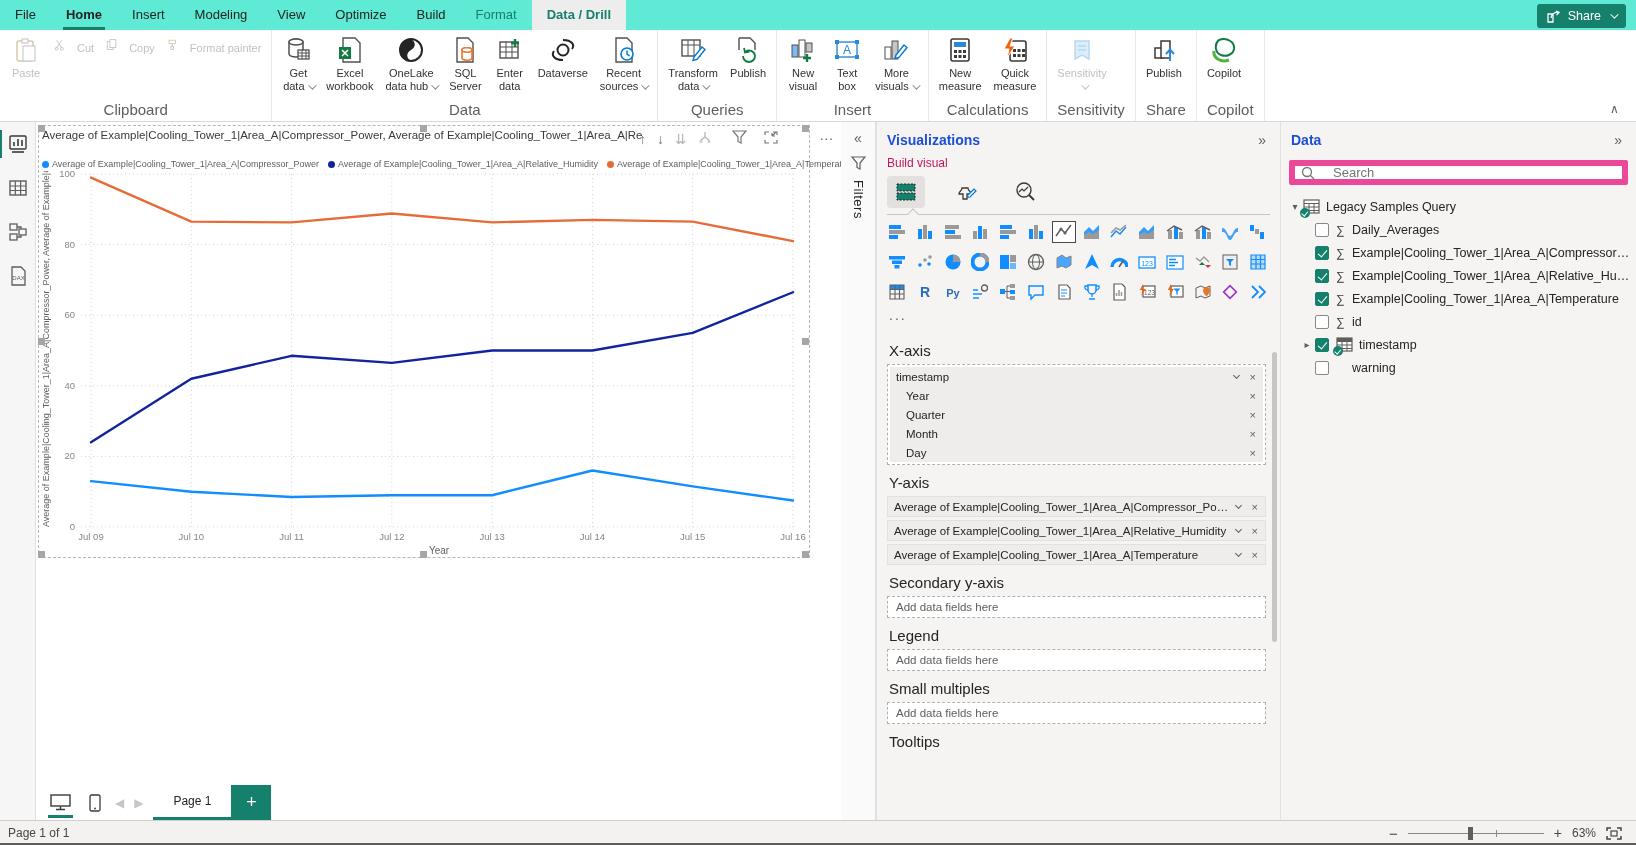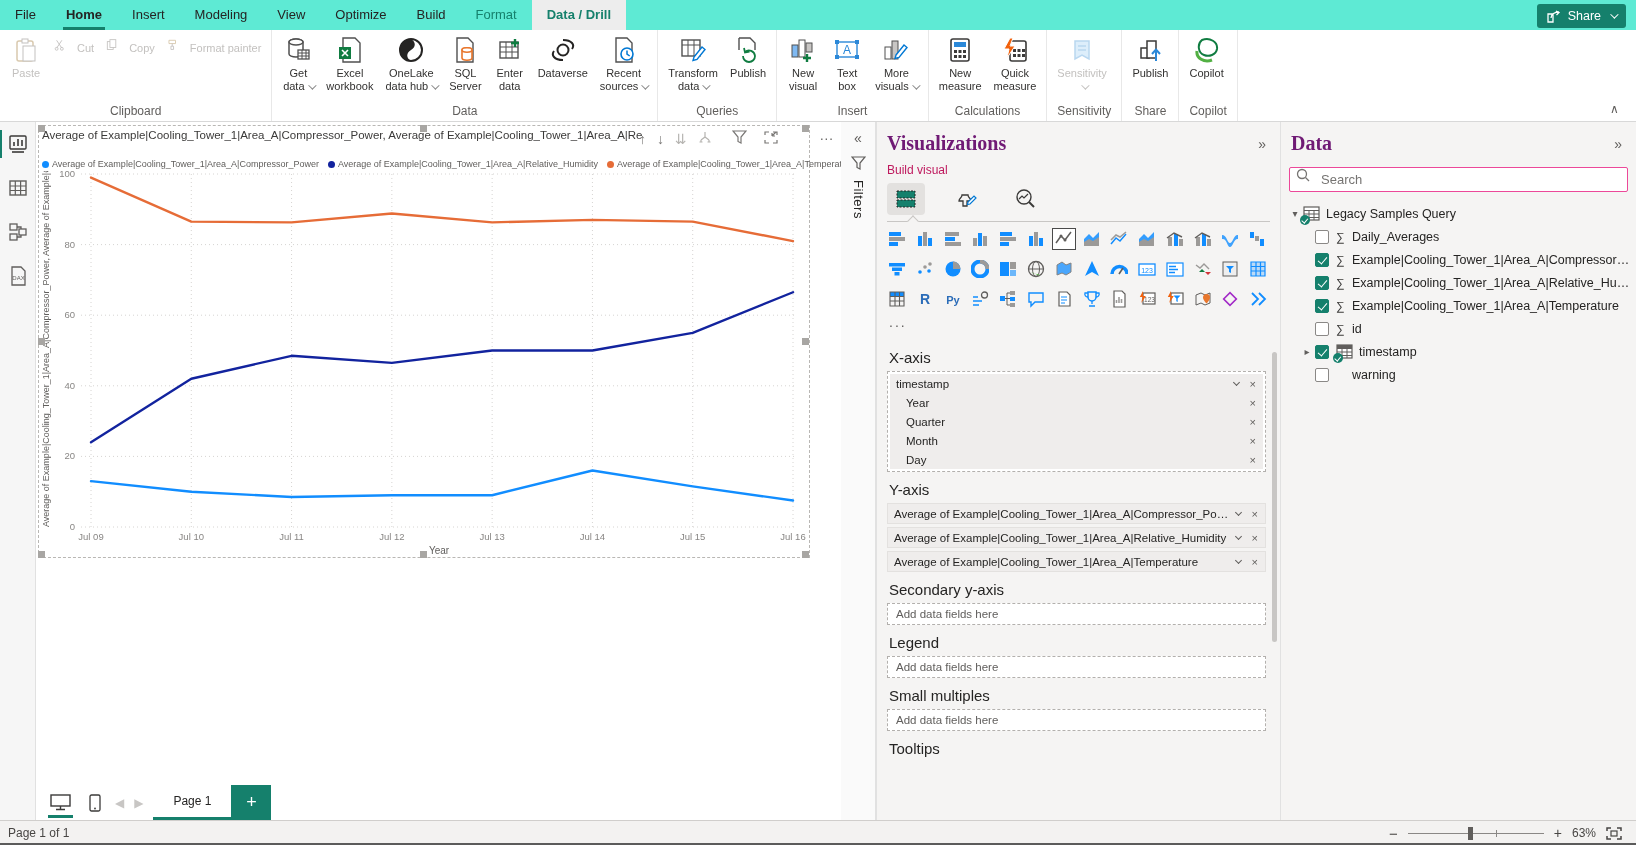--- a/index.html
+++ b/index.html
@@ -13,21 +13,21 @@
   .rtab.selected::after { content:""; position:absolute; left:12px; right:12px; bottom:0; height:3px; background:var(--accent); }
   .rtab.contextual { color:var(--accent); }
   .rtab.shaded { background:#ededed; font-weight:bold; }
 
   .share-btn { position:absolute; top:4px; right:10px; height:24px; background:var(--accent); color:#fff; border-radius:3px; display:flex; align-items:center; gap:6px; padding:0 10px; font-size:12.5px; cursor:pointer; z-index:6; }
 
   
   .ribbon-body { position:absolute; top:30px; left:0; width:100%; height:92px; background:#fff; border-bottom:1px solid #d8d8d8; display:flex; z-index:4; }
   .rgroup { display:flex; flex-direction:column; border-right:1px solid #e8e8e8; padding:2px 4px 0 4px; }
   .rgroup-buttons { display:flex; flex:1; align-items:flex-start; }
-  .rgroup-label { text-align:center; font-size:12px; color:#605e5c; padding:2px 6px 3px; }
+  .rgroup-label { text-align:center; font-size:15px; color:#605e5c; padding:2px 6px 3px; }
   .bigbtn { display:flex; flex-direction:column; align-items:center; padding:4px 6px 0; min-width:44px; cursor:pointer; border-radius:2px; }
   .bigbtn .bicon { width:28px; height:28px; display:flex; align-items:center; justify-content:center; }
   .bigbtn .blabel { font-size:11px; line-height:13px; text-align:center; color:#323130; margin-top:3px; white-space:nowrap; }
   .bigbtn.disabled .blabel { color:#c3c1bf; }
   .smallcol { display:flex; flex-direction:row; justify-content:flex-start; padding-top:5px; }
   .smallbtn { display:flex; align-items:center; gap:5px; font-size:11px; height:21px; padding:0 6px; color:#323130; cursor:pointer; white-space:nowrap; }
   .smallbtn.disabled { color:#c3c1bf; }
   .chev { display:inline-block; width:6px; height:6px; border-right:1.3px solid #888; border-bottom:1.3px solid #888; transform:rotate(45deg) translateY(-2px); margin-left:3px; }
   .bigbtn.disabled .chev, .smallbtn.disabled .chev { border-color:#c3c1bf; }
   .ribbon-collapse { position:absolute; right:12px; top:102px; width:14px; height:14px; color:#605e5c; font-size:12px; cursor:pointer; z-index:6; }
@@ -55,21 +55,21 @@
   
   .filters-strip { position:absolute; left:841px; top:122px; width:35px; height:698px; background:#fafafa; border-right:1px solid #e1e1e1; display:flex; flex-direction:column; align-items:center; padding-top:8px; gap:10px; }
   .collapse-gl { font-size:14px; color:#605e5c; cursor:pointer; }
   .vert-label { writing-mode:vertical-rl; font-size:13px; color:#252423; letter-spacing:.5px; }
 
   
   .panel { position:absolute; top:122px; height:698px; background:#f5f4f3; border-left:1px solid #e1e1e1; }
   .viz-panel { left:876px; width:404px; overflow:hidden; }
   .data-panel { left:1280px; width:356px; }
   .panel-head { display:flex; justify-content:space-between; align-items:center; padding:10px 14px 4px 10px; }
-  .panel-title { font-size:20px; font-weight:bold; color:#701a75;font-family:Liberation Serif, serif; }
+  .panel-title { font-size:14px; font-weight:bold; color:#1d4ed8; }
   .build-label { font-size:12px; color:#be185d; padding:4px 0 6px 10px; }
   .viz-tabs { display:flex; gap:22px; padding-left:10px; align-items:center; }
   .viz-tab { width:38px; height:32px; display:flex; align-items:center; justify-content:center; border-radius:4px; cursor:pointer; }
   .viz-tab.selected { background:#e3e1df; }
   .tab-rule { position:relative; margin:6px 10px 4px; border-top:1px solid #c8c6c4; }
   .tab-notch { position:absolute; left:22px; top:-5px; width:8px; height:8px; background:#f5f4f3; border-left:1px solid #c8c6c4; border-top:1px solid #c8c6c4; transform:rotate(45deg); }
   .gallery { padding:2px 6px 0 8px; display:grid; grid-template-columns:repeat(14,1fr); row-gap:8px; }
   .gi { width:24px; height:22px; display:flex; align-items:center; justify-content:center; cursor:pointer; border:1px solid transparent; }
   .gi.selected { border-color:#4a4a4a; background:#fff; }
   .gallery-more { padding:4px 0 0 12px; font-size:14px; color:#605e5c; letter-spacing:2px; cursor:pointer; }
@@ -80,21 +80,21 @@
   .well-empty { border:1px dashed #b3b0ad; background:#fff; font-size:11.5px; color:#605e5c; padding:4px 8px; }
   .chip { background:#efedec; display:flex; align-items:center; font-size:11.5px; color:#252423; height:19px; padding:0 4px 0 6px; }
   .chip .grow { flex:1; overflow:hidden; white-space:nowrap; text-overflow:ellipsis; }
   .chip .x { color:#605e5c; font-size:11px; padding:0 3px; cursor:pointer; }
   .chip .cv { width:5px; height:5px; border-right:1.2px solid #605e5c; border-bottom:1.2px solid #605e5c; transform:rotate(45deg); margin:0 8px 2px 4px; cursor:pointer; }
   .chip.sub { padding-left:16px; }
   .ychip { margin-bottom:3px; border:1px solid #e3e1df; height:21px; background:#efedec; }
   .viz-scroll { position:absolute; right:3px; top:230px; width:5px; height:290px; background:#c8c6c4; border-radius:3px; }
 
   
-  .search-box { margin:8px 8px 10px; height:25px; background:#fff; border:1px solid #ec4899; border-radius:2px; display:flex; padding:0 6px; gap:11px; }
+  .search-box { margin:8px 8px 10px; height:25px; background:#fff; border:6px solid #ec4899; border-radius:2px; display:flex; align-items:center; padding:0 6px; gap:18px; }
   .search-box input { border:none; outline:none; flex:1; font-size:13px; color:#252423; background:transparent; font-family:inherit; }
   .search-box input::placeholder { color:#767472; }
   .tree { font-size:12.5px; }
   .trow { display:flex; align-items:center; height:23px; cursor:pointer; white-space:nowrap; overflow:hidden; }
   .trow .exp { width:16px; text-align:center; color:#605e5c; font-size:10px; flex:none; }
   .cb { width:14px; height:14px; border:1px solid #8a8886; border-radius:2px; background:#fff; flex:none; margin-right:7px; position:relative; }
   .cb.on { background:var(--accent); border-color:var(--accent); }
   .cb.on::after { content:""; position:absolute; left:4px; top:1px; width:4px; height:8px; border-right:1.6px solid #fff; border-bottom:1.6px solid #fff; transform:rotate(40deg); }
   .sig { width:16px; flex:none; color:#3b3a39; font-size:12px; }
   .tlabel { overflow:hidden; text-overflow:ellipsis; }

